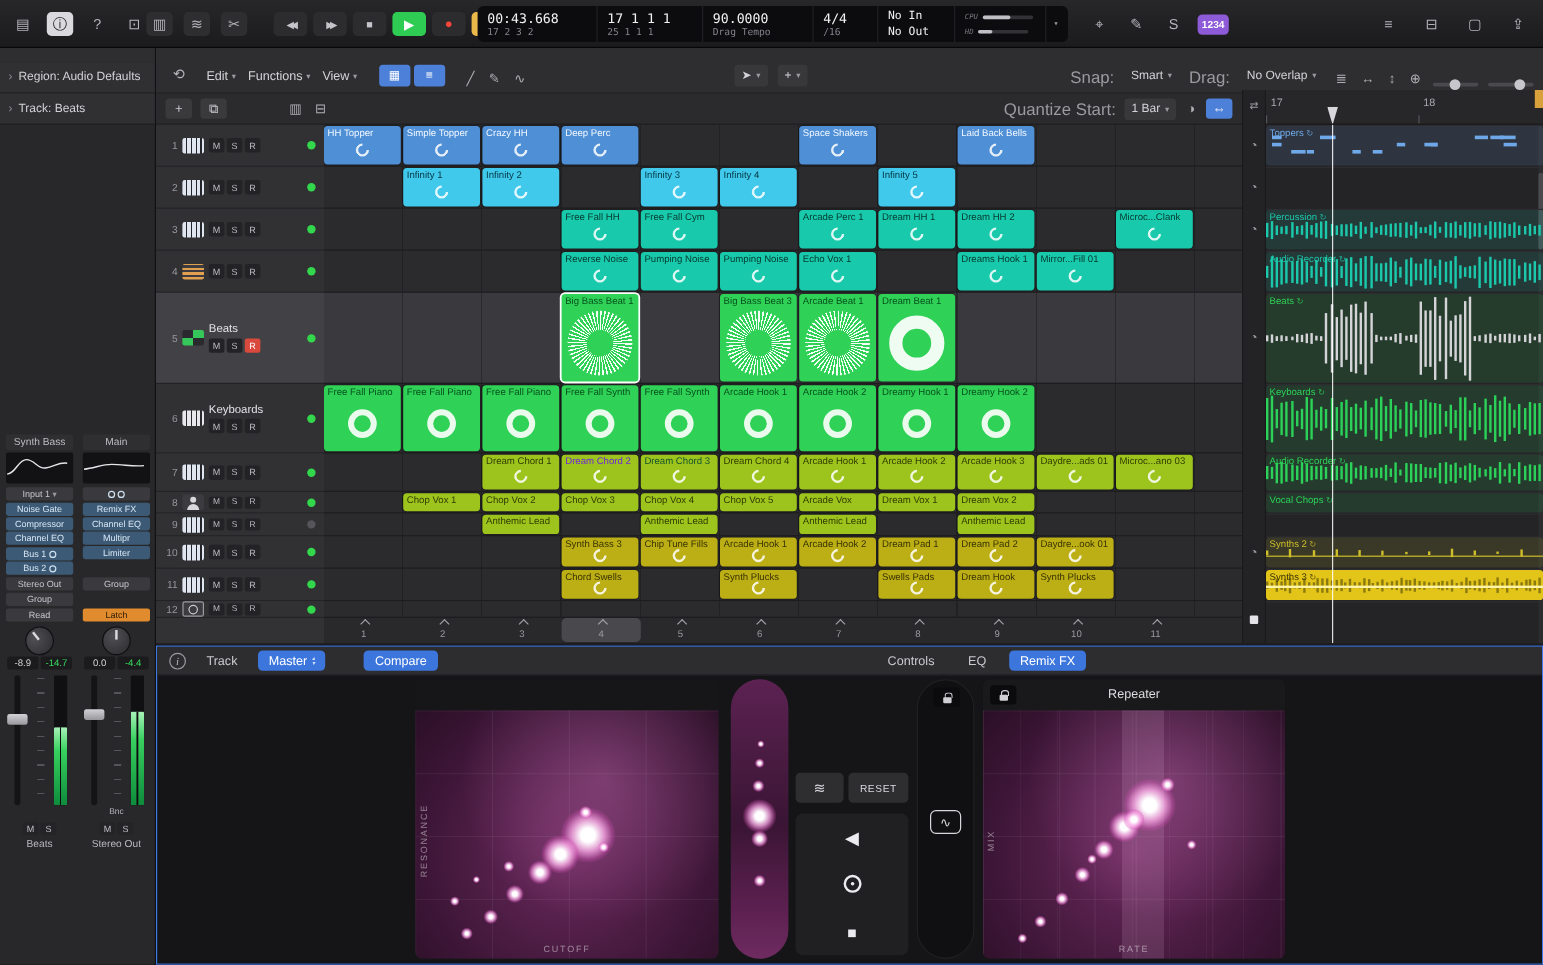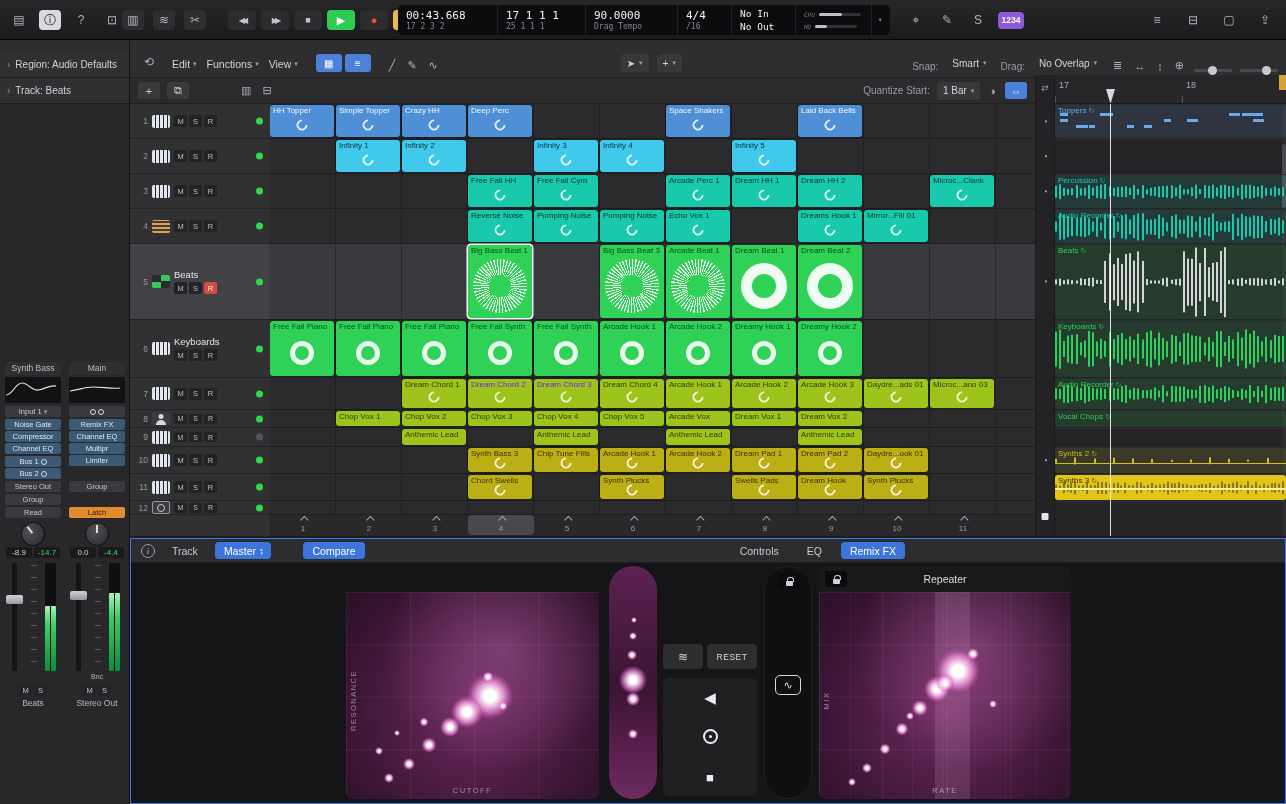--- a/index.html
+++ b/index.html
@@ -24,21 +24,21 @@
 .cpubar{width:42px;height:3px;background:#323236;border-radius:2px}
 .cpubar i{display:block;height:100%;background:#bfbfc5;border-radius:2px}
 #cb-badge{width:26px;height:17px;background:#8E5BD8;color:#fff;font-size:8.5px;font-weight:bold;border-radius:4px;display:flex;align-items:center;justify-content:center}
 
 #toolbar1{position:absolute;left:130px;top:40px;width:1156px;height:38px;background:#2e2e30;border-bottom:1px solid #222224;display:flex;align-items:flex-end;padding:0 8px 5px 8px;gap:8px}
 .mb{font-size:10.5px;color:#d4d4d8;display:flex;align-items:center;gap:3px;padding:2px 4px}
 .caret{font-size:7px;color:#9a9aa0}
 .vbtn{width:26px;height:18px;border-radius:3px;background:#4D80D8;color:#fff;font-size:10px;display:flex;align-items:center;justify-content:center}
 .tico{font-size:11px;color:#aeaeb4;padding:0 2px}
 .ddbox{height:18px;border-radius:3px;background:#38383b;color:#d4d4d8;font-size:10px;display:flex;align-items:center;gap:4px;padding:0 6px}
-.tblabel{font-size:10px;color:#9a9aa0}
+.tblabel{font-size:14px;color:#9a9aa0}
 .mini-slider{width:38px;height:3px;background:#4a4a4e;border-radius:2px;position:relative}
 .mini-slider i{position:absolute;top:-3px;width:9px;height:9px;border-radius:50%;background:#c6c6cc}
 #toolbar2{position:absolute;left:130px;top:78px;width:905px;height:26px;background:#2b2b2d;border-bottom:1px solid #1e1e20;display:flex;align-items:center;padding:0 8px;gap:7px}
 .sqbtn{width:22px;height:17px;border-radius:3px;background:#3a3a3d;color:#c8c8cc;font-size:11px;display:flex;align-items:center;justify-content:center}
 .bluebtn{background:#4D80D8;color:#fff}
 
 #inspector{position:absolute;left:0;top:40px;width:130px;height:764px;background:#28282a;border-right:1px solid #111113}
 .insp-top{height:12px;background:#2e2e30}
 .insp-row{height:26px;display:flex;align-items:center;gap:5px;padding:0 7px;background:#303033;border-bottom:1px solid #1f1f21;font-size:10px;color:#d2d2d6}
 .disc{color:#8e8e94;font-size:10px}
@@ -700,24 +700,20 @@
         <div class="g-cell" style="left: 396px; background: rgb(47, 209, 86); color: rgb(7, 82, 30);">
           <div class="g-lab">Arcade Beat 1</div>
           <div class="art-burst">
             <div class="art-hole" style="background: rgb(47, 209, 86);"></div>
           </div>
         </div>
         <div class="g-cell" style="left: 462px; background: rgb(47, 209, 86); color: rgb(7, 82, 30);">
           <div class="g-lab">Dream Beat 1</div>
           <div class="art-ring"></div>
         </div>
-        <div class="g-cell" style="left: 528px; background: rgb(47, 209, 86); color: rgb(7, 82, 30);">
-          <div class="g-lab">Dream Beat 2</div>
-          <div class="art-ring"></div>
-        </div>
       </div>
       <div class="g-row" style="height: 58px;">
         <div class="g-cell" style="left: 0px; background: rgb(47, 209, 86); color: rgb(7, 82, 30);">
           <div class="g-lab">Free Fall Piano</div>
           <div class="art-ringm"></div>
         </div>
         <div class="g-cell" style="left: 66px; background: rgb(47, 209, 86); color: rgb(7, 82, 30);">
           <div class="g-lab">Free Fall Piano</div>
           <div class="art-ringm"></div>
         </div>
@@ -752,21 +748,21 @@
       </div>
       <div class="g-row" style="height: 32px;">
         <div class="g-cell" style="left: 132px; background: rgb(157, 196, 28); color: rgb(49, 61, 3);">
           <div class="g-lab">Dream Chord 1</div>
           <span class="art-loop"></span>
         </div>
         <div class="g-cell" style="left: 198px; background: rgb(157, 196, 28); color: #6d28d9;">
           <div class="g-lab">Dream Chord 2</div>
           <span class="art-loop"></span>
         </div>
-        <div class="g-cell" style="left: 264px; background: rgb(157, 196, 28); color: #6d28d9;">
+        <div class="g-cell" style="left: 264px; background: rgb(157, 196, 28); color: #14532d;">
           <div class="g-lab">Dream Chord 3</div>
           <span class="art-loop"></span>
         </div>
         <div class="g-cell" style="left: 330px; background: rgb(157, 196, 28); color: rgb(49, 61, 3);">
           <div class="g-lab">Dream Chord 4</div>
           <span class="art-loop"></span>
         </div>
         <div class="g-cell" style="left: 396px; background: rgb(157, 196, 28); color: rgb(49, 61, 3);">
           <div class="g-lab">Arcade Hook 1</div>
           <span class="art-loop"></span>

